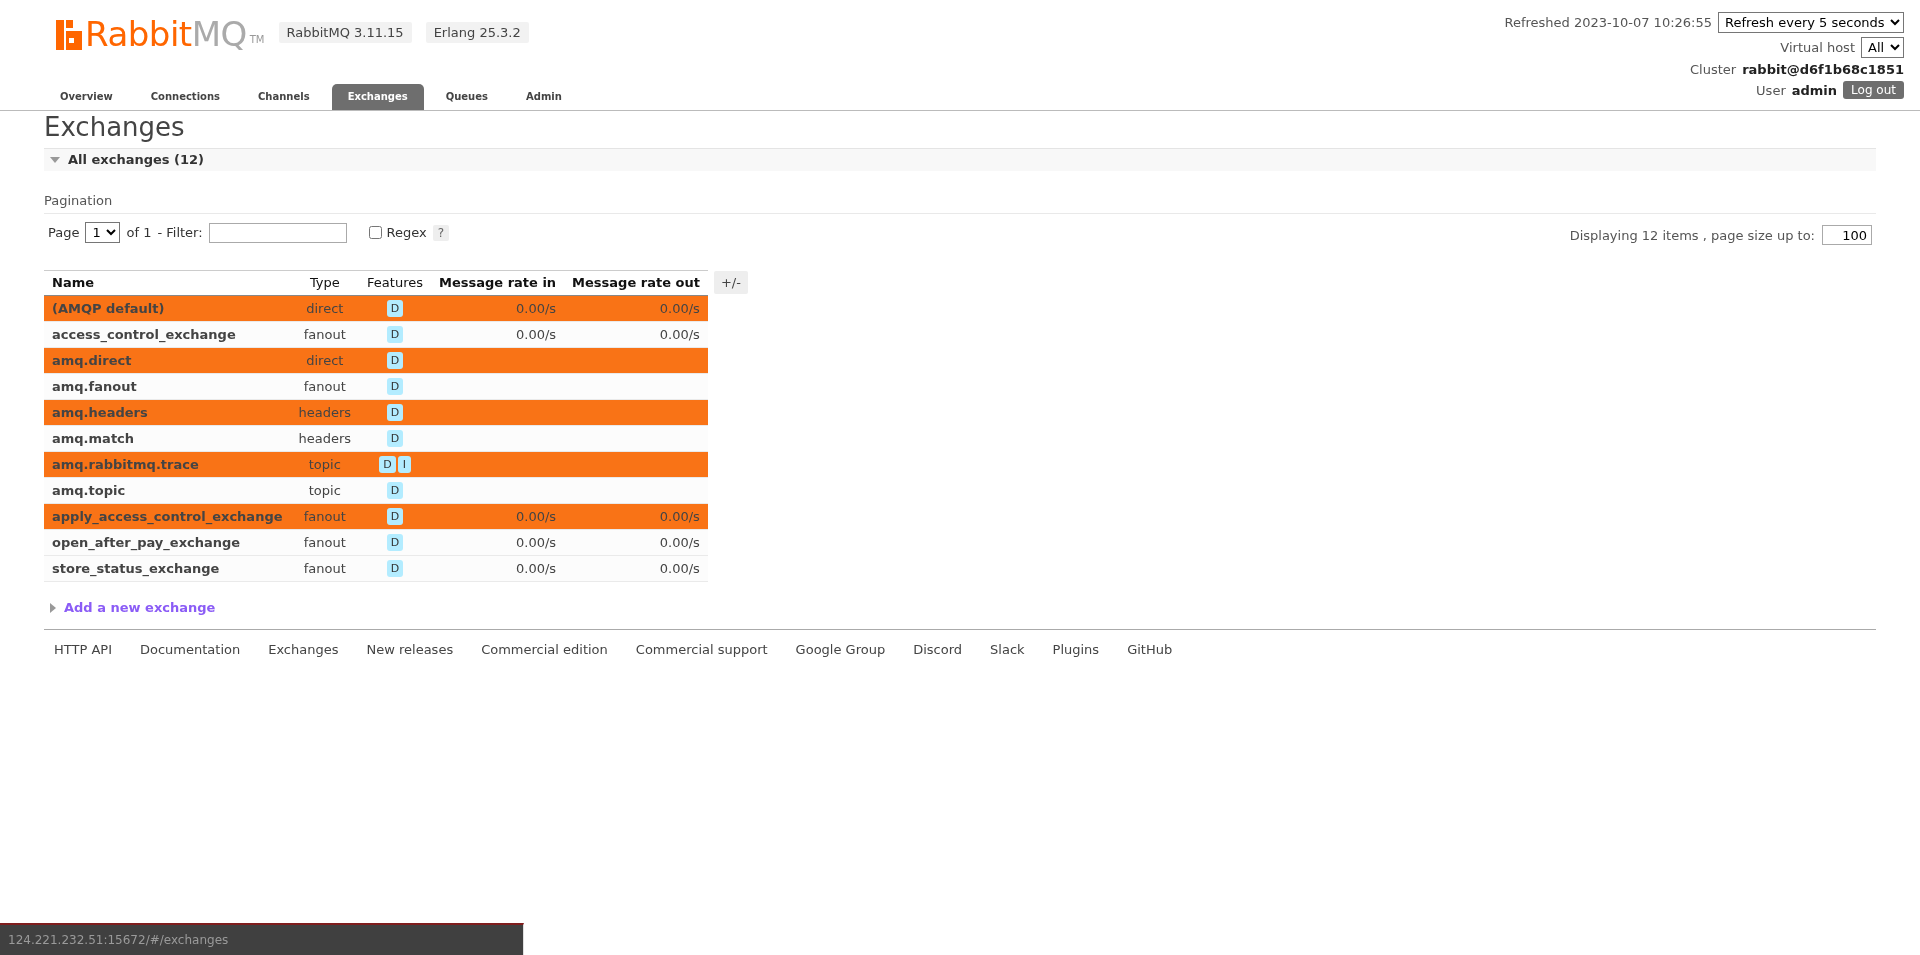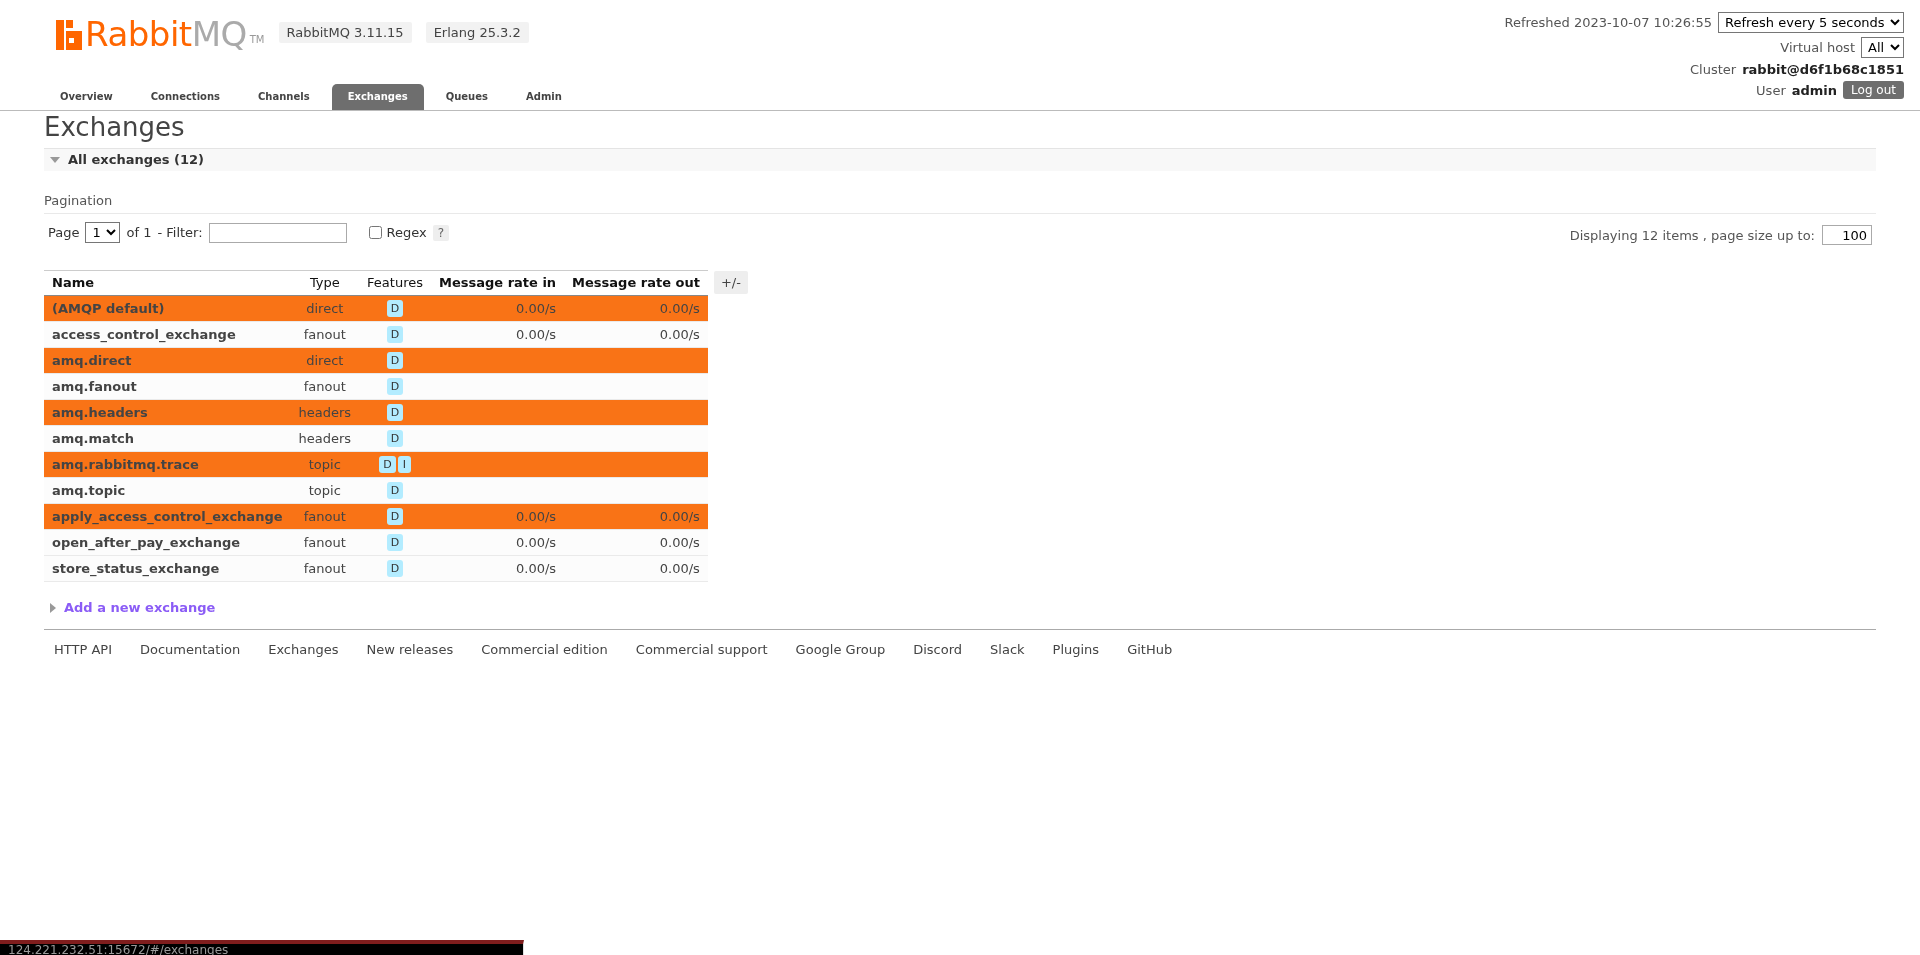--- a/index.html
+++ b/index.html
@@ -207,22 +207,22 @@
     display: flex; flex-wrap: wrap;
   }
   .footer a {
     color: #444444; text-decoration: none; font-size: 13px;
     margin-right: 28px; cursor: pointer;
   }
 
   
   .statusbar {
     position: absolute; left: 0; bottom: 0;
-    width: 524px; height: 15px;
-    background: #000000; border-top: 4px solid #7f1d1d;
+    width: 524px; height: 32px;
+    background: #404040; border-top: 2px solid #7f1d1d;
     border-right: 1px solid #e0e0e0;
     color: #9a9a9a; font-size: 12px;
     display: flex; align-items: center; padding-left: 8px;
   }
 </style>
 </head>
 <body>
 
 <div id="page">
 

